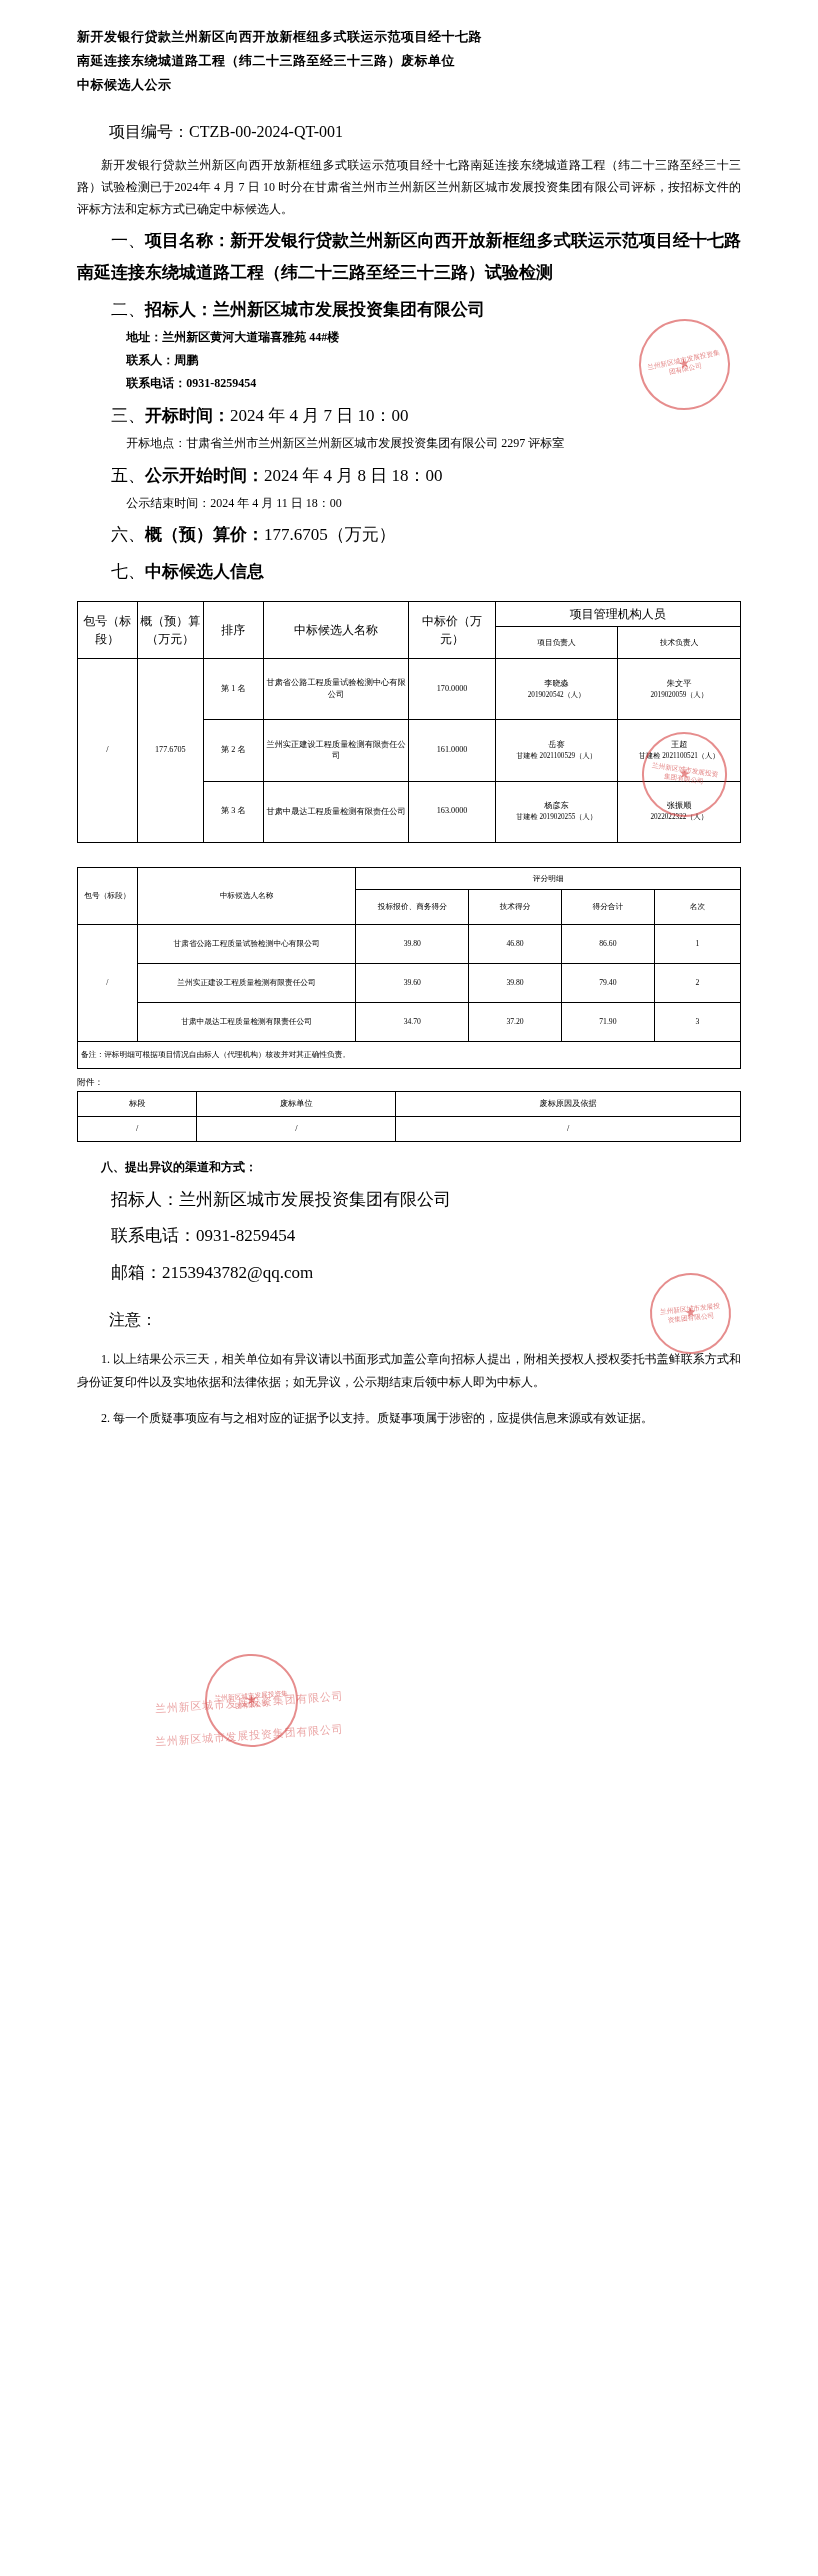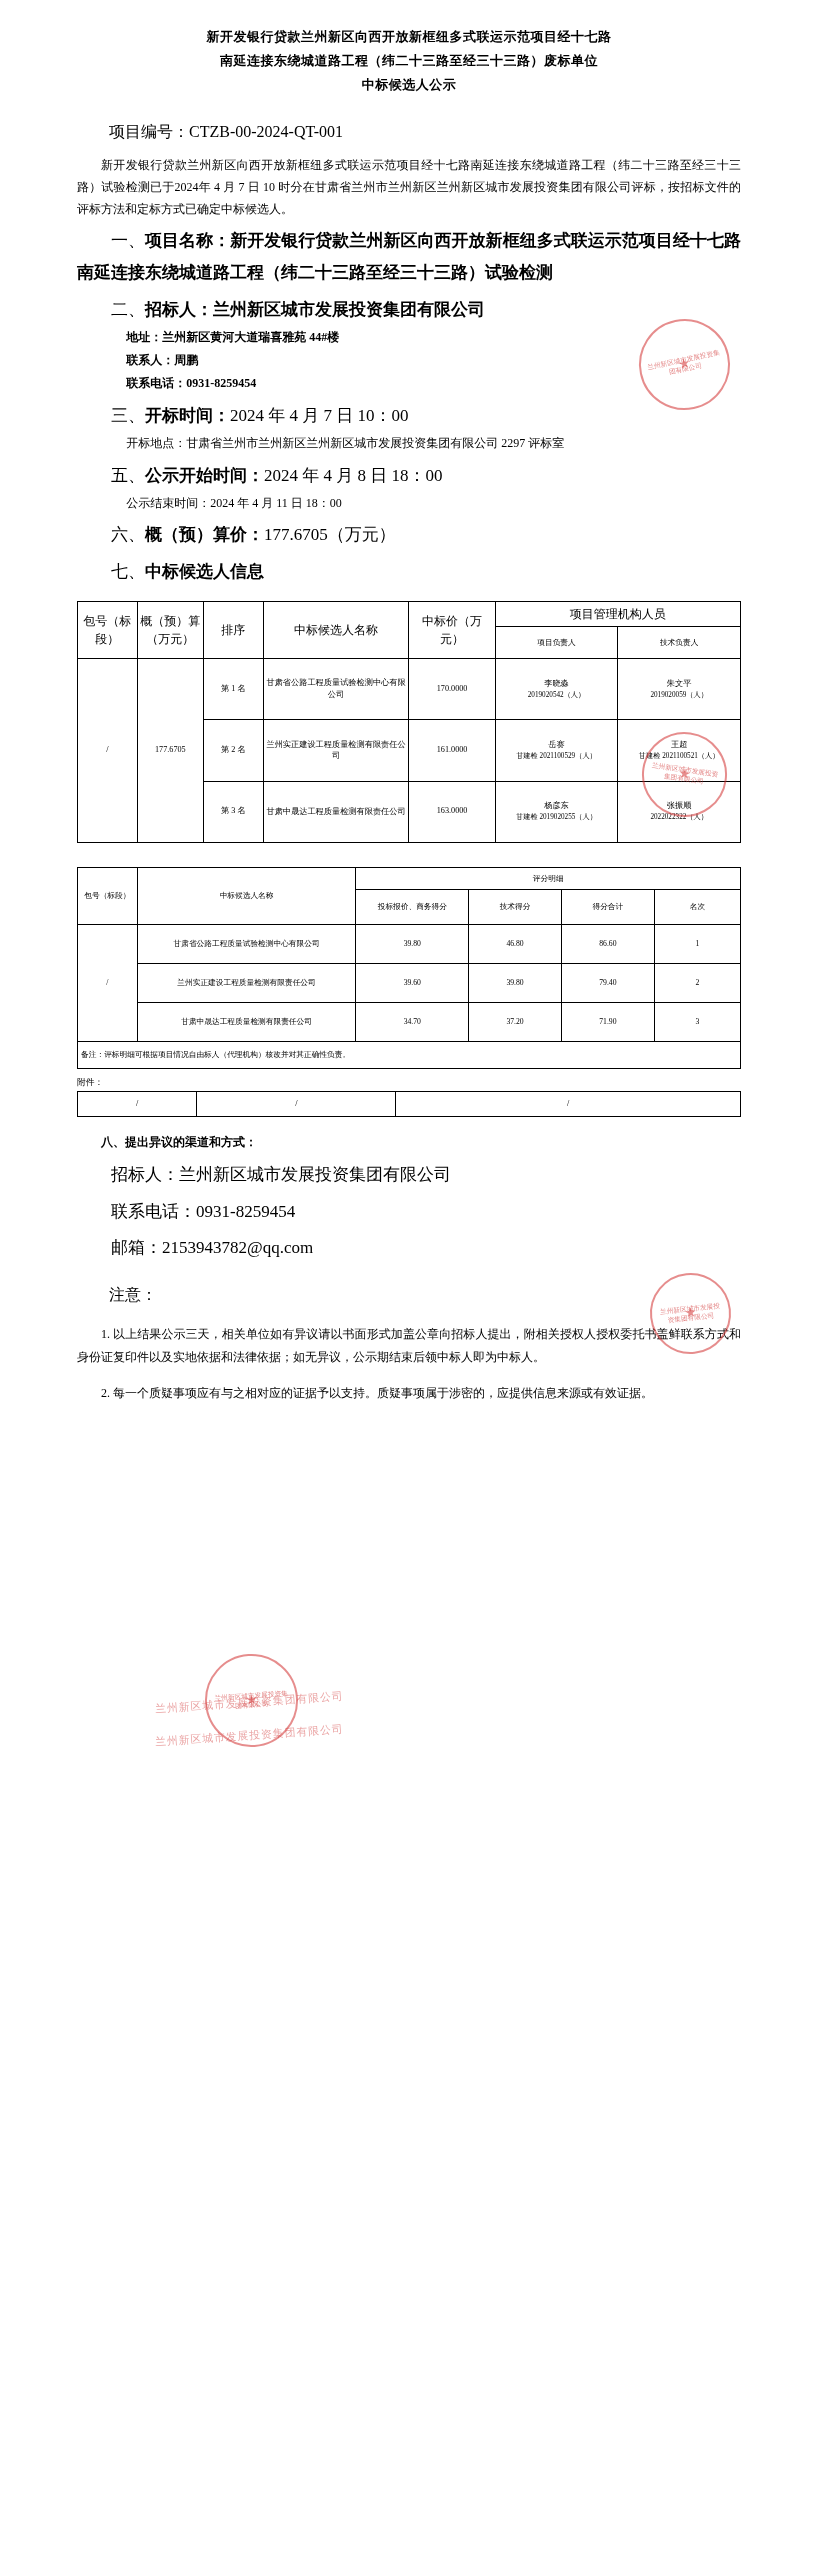--- a/index.html
+++ b/index.html
@@ -14,21 +14,21 @@
     position: relative;
   }
   .page {
     width: 818px;
     min-height: 3468px;
     position: relative;
     box-sizing: border-box;
     padding: 25px 77px 0 77px;
   }
   .title-block {
-    text-align: center;
+    text-align: left;
     font-size: 13px;
     font-weight: bold;
     line-height: 1.85;
     letter-spacing: 0.5px;
   }
   .title-line { display: block; }
   .proj-no {
     margin-top: 20.6px;
     font-size: 16px;
     text-indent: 2em;
@@ -336,20 +336,25 @@
   </div>
 
   <div class="attach-label">附件：</div>
   <table class="tbl-aband">
     <colgroup>
       <col style="width:18%">
         <col style="width:30%">
         <col style="width:52%">
     </colgroup>
     <tbody>
+        <tr>
+      <td>标段</td>
+      <td>废标单位</td>
+      <td>废标原因及依据</td>
+    </tr>
     <tr>
       <td>/</td>
       <td>/</td>
       <td>/</td>
     </tr>
   </tbody>
     </table>
 
   <div class="sect-h">八、提出异议的渠道和方式：</div>
   <div class="section">

